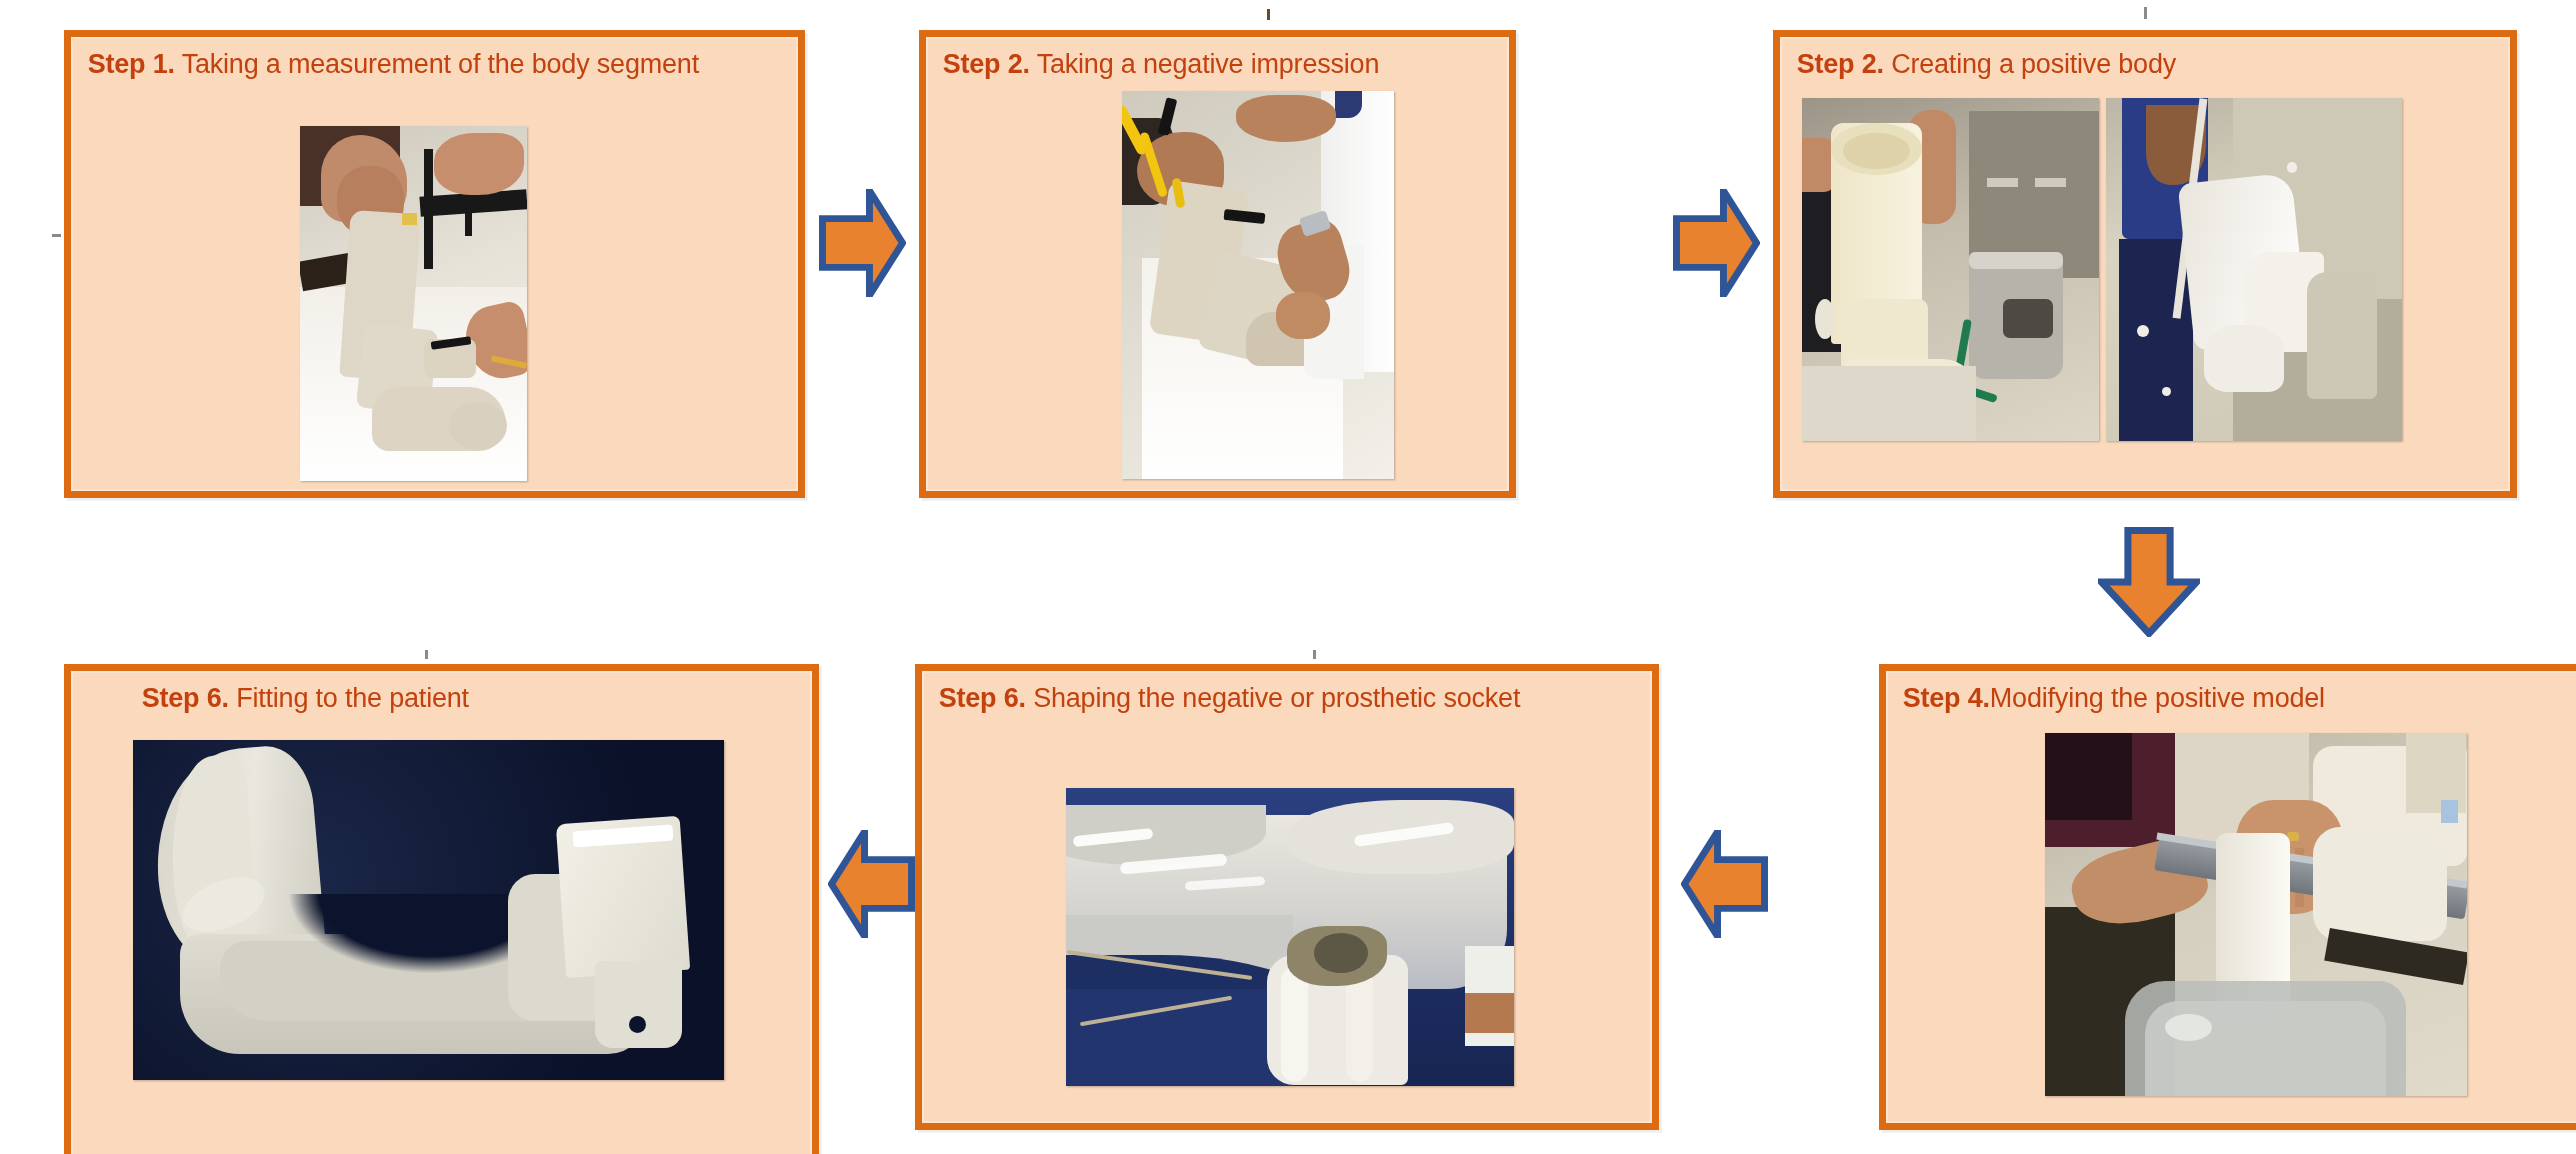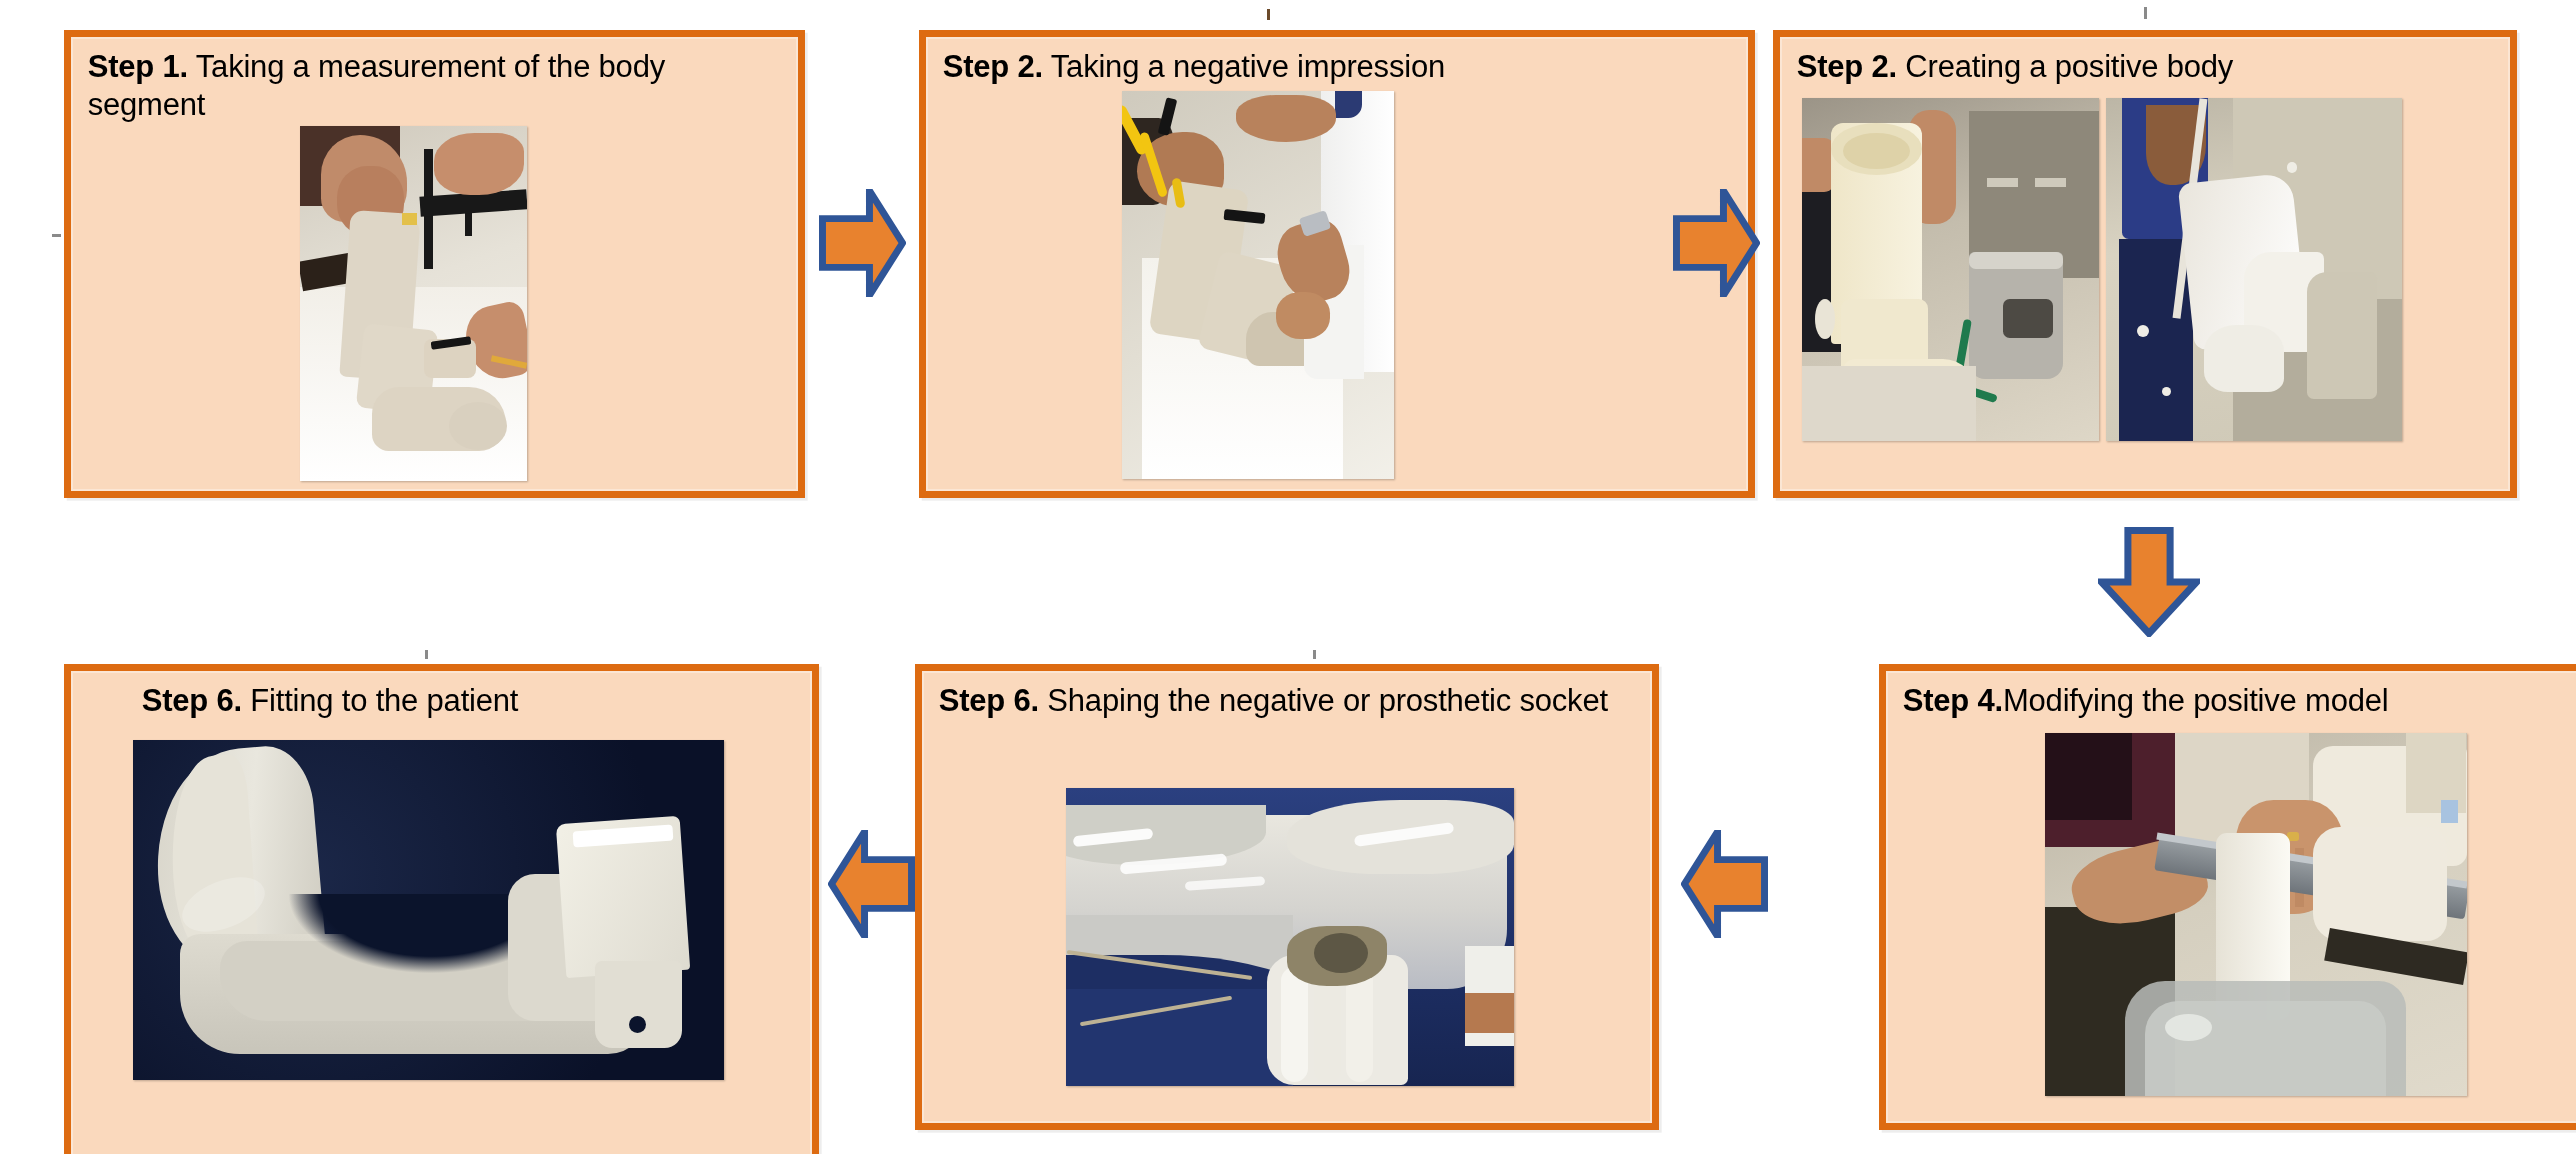--- a/index.html
+++ b/index.html
@@ -19,23 +19,23 @@
     box-sizing:border-box;
     box-shadow:2.7px 2.7px 0 rgba(0,0,0,0.07);
   }
   .step-inner{
     position:absolute;left:0;top:0;right:0;bottom:0;
     border:2px solid #FBE6D4;
     box-sizing:border-box;
     padding:9.4px 14.7px 0 14.7px;
   }
   .step-title{
-    font-size:31px;
+    font-size:27px;
     line-height:1.22;
-    color:#000000;
+    color:#c2410c;
     letter-spacing:-0.2px;
     white-space:pre-wrap;
     margin:0;
   }
   .step-title .lbl{font-weight:bold;}
   .step-title .txt{font-weight:normal;}
   .title-indent{padding-left:54px;}
 
   
   .photos{
@@ -106,21 +106,21 @@
       </div>
     </div>
   </div>
 
   <div class="arrow" style="left:819px;top:189px;width:87px;height:108px;">
     <svg viewBox="0 0 100 124" preserveAspectRatio="none">
       <polygon points="4,34 58,34 58,2 96,62 58,122 58,90 4,90" fill="#E8822E" stroke="#2F5597" stroke-width="8" stroke-linejoin="miter"></polygon>
     </svg>
   </div>
 
-  <div class="step-box" style="left:919px;top:30px;width:836px;height:468px;padding-left:40px;">
+  <div class="step-box" style="left:919px;top:30px;width:597px;height:468px;padding-left:40px;">
     <div class="step-inner">
       <p class="step-title"><span class="lbl">Step 2.</span><span class="txt"> Taking a negative impression</span></p>
       <div class="photos" style="left:194px;top:52px;">
         <div class="photo" style="width:272px;height:388px;background:#d7d2c6;">
           <i style="left:0;top:0;width:100%;height:100%;background:linear-gradient(150deg,#cfcabd 0%,#e2ded3 50%,#f2f0e9 100%);"></i>
 
           <i style="left:20px;top:167px;width:201px;height:221px;background:linear-gradient(180deg,#f4f2ec,#ffffff);"></i>
 
           <i style="left:0;top:27px;width:52px;height:87px;background:#2e2620;border-radius:0 30% 40% 0;"></i>
 

